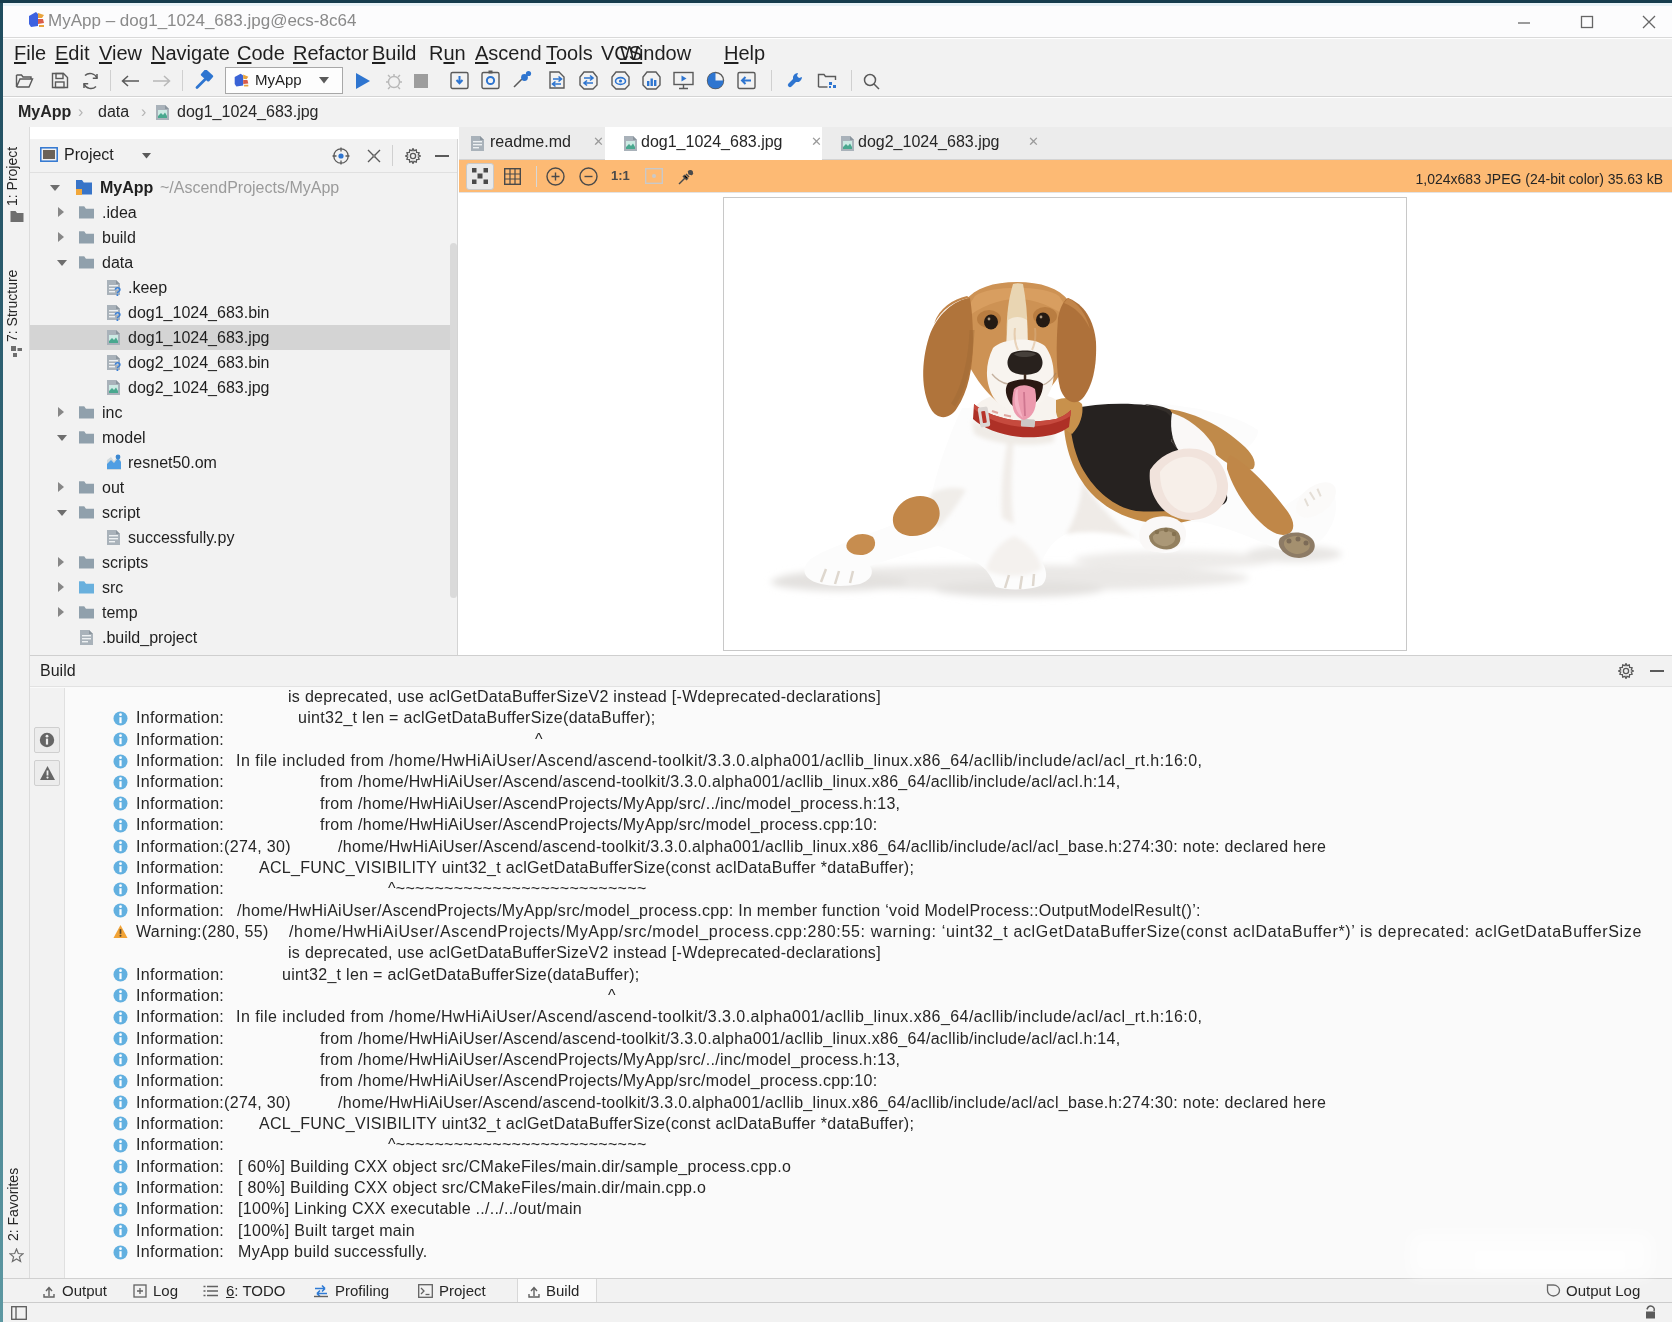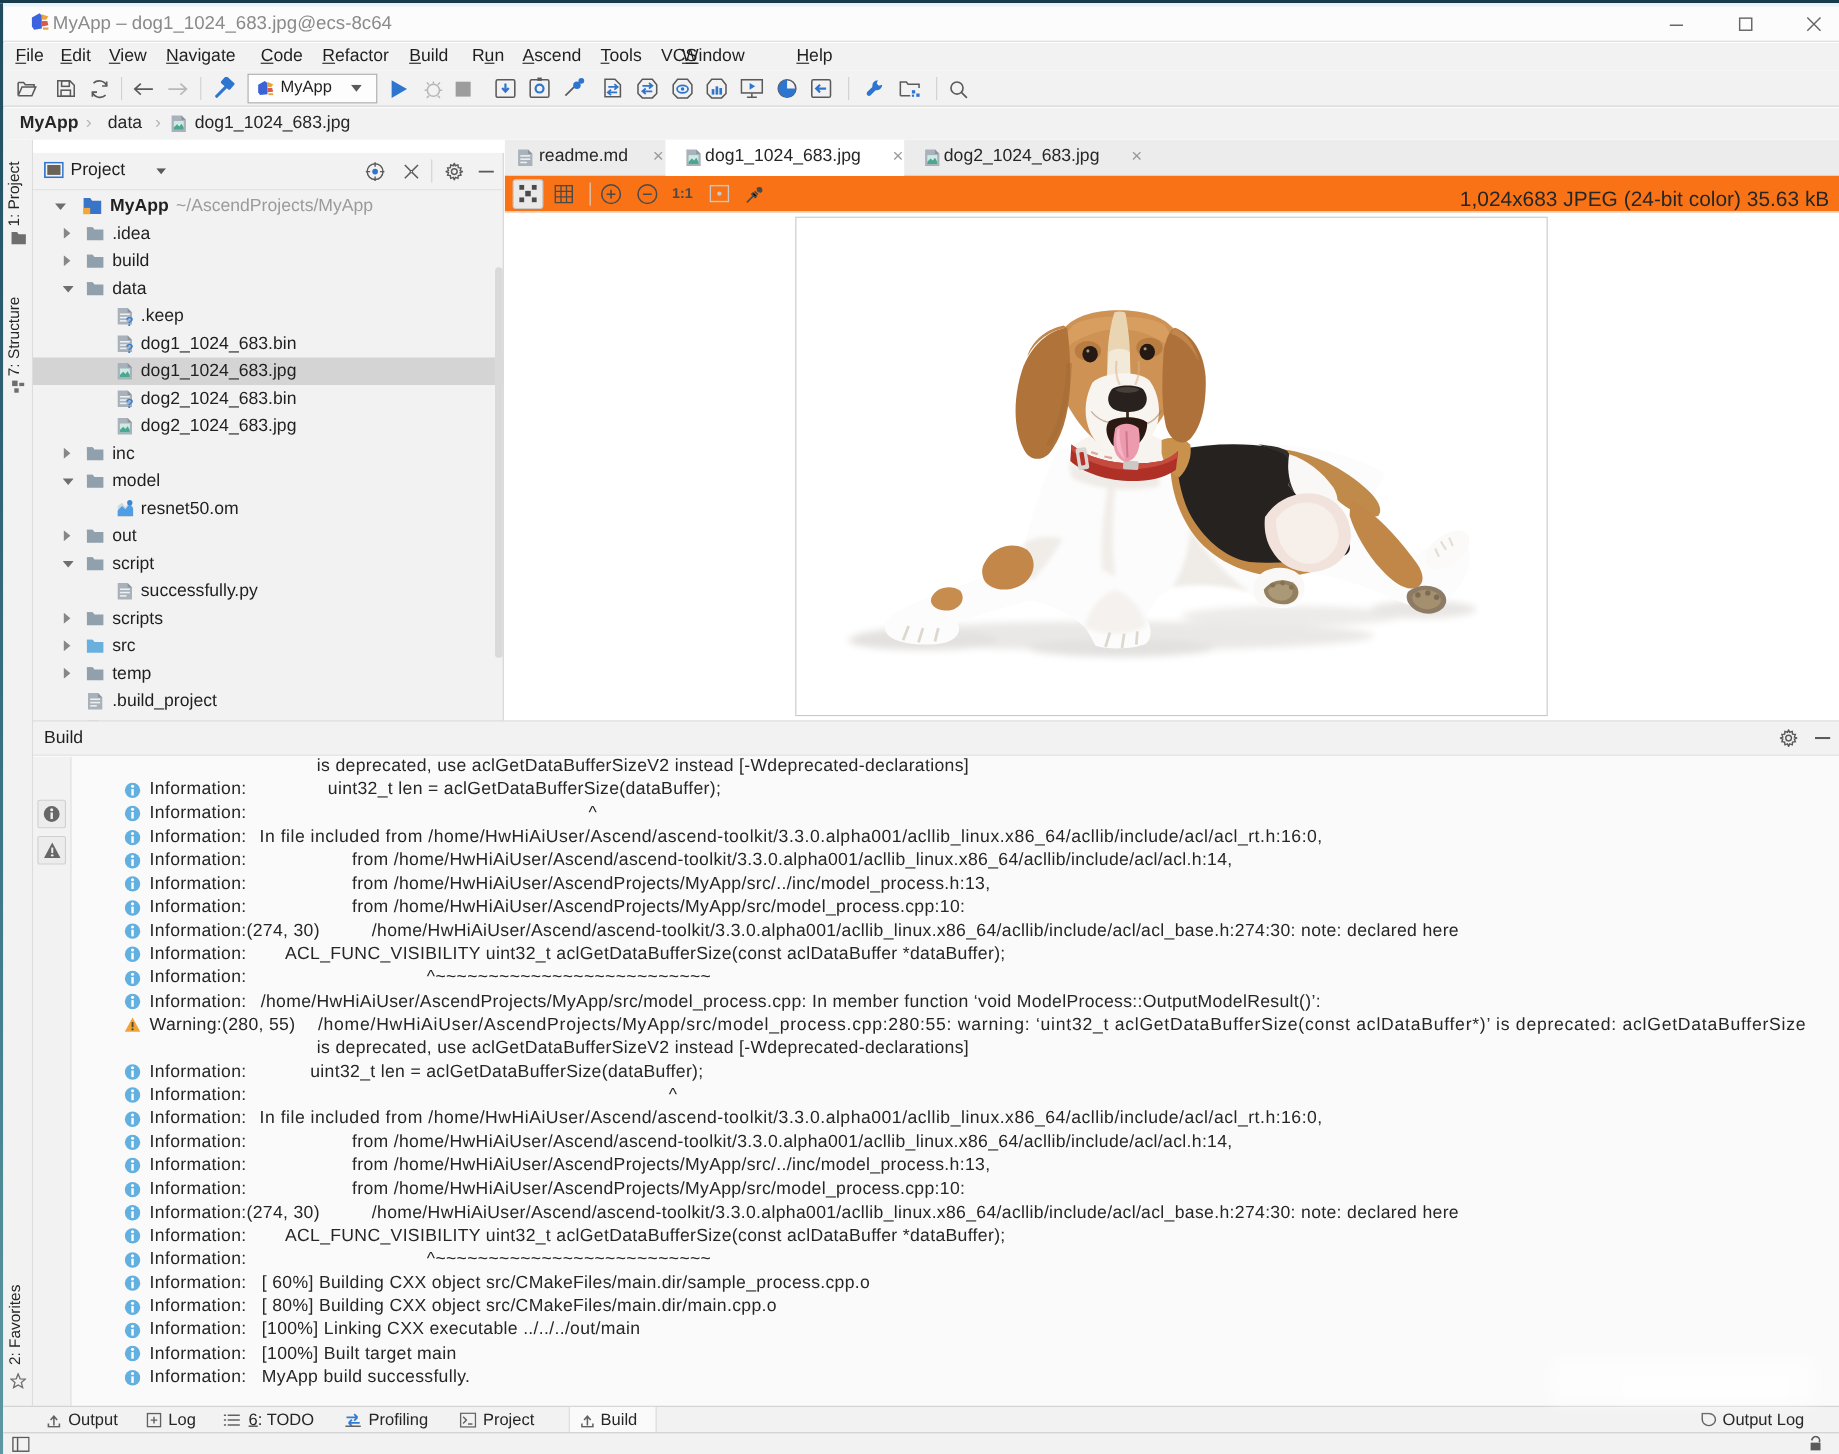--- a/index.html
+++ b/index.html
@@ -10,21 +10,21 @@
 
 #topline { left:0; top:0; width:1672px; height:3px; background:#163c4d; }
 #leftstrip-edge { left:0; top:3px; width:3px; height:1319px; background:linear-gradient(#204c5e,#3d7788 60%,#5d98a2); }
 
 
 #titlebar { left:3px; top:3px; width:1669px; height:35px; background:#fcfcfd; border-bottom:1px solid #d9d9d9; }
 #title-text { left:45px; top:8px; font-size:17px; color:#8a8a8a; }
 .winbtn { top:11px; width:16px; height:16px; }
 
 
-#menubar { left:3px; top:39px; width:1669px; height:25px; background:#f2f2f2; font-size:16px; color:#1f1f1f; }
+#menubar { left:3px; top:39px; width:1669px; height:25px; background:#f2f2f2; font-size:20px; color:#1f1f1f; }
 #menubar span.mi { position:absolute; top:3px; }
 #menubar u { text-decoration:underline; text-underline-offset:2px; }
 
 
 #toolbar { left:3px; top:64px; width:1669px; height:33px; background:#f2f2f2; border-bottom:1px solid #d4d4d4; }
 .tbdiv { position:absolute; top:6px; width:1px; height:21px; background:#d0d0d0; }
 
 
 #crumbs { left:3px; top:98px; width:1669px; height:29px; background:#f2f2f2; font-size:16px; color:#262626; }
 
@@ -36,22 +36,22 @@
 #proj { left:30px; top:127px; width:428px; height:528px; background:#f2f2f2; border-right:1px solid #d4d4d4;margin-top:12px; }
 #proj-head { position:absolute; left:0; top:0; width:100%; height:34px; border-bottom:1px solid #e0e0e0; font-size:16px; color:#1f1f1f; }
 #tree { position:absolute; left:0; top:34px; width:100%; font-size:16px; color:#1f1f1f; }
 .trow { position:absolute; height:25px; line-height:25px; white-space:nowrap; }
 .sel { position:absolute; left:0; width:427px; height:25px; background:#d4d4d4; }
 
 
 #editor { left:459px; top:127px; width:1213px; height:528px; background:#fff;padding-left:31px; }
 #tabs { position:absolute; left:0; top:0; width:100%; height:33px; background:#ececec; border-bottom:1px solid #d4d4d4; font-size:16px; color:#262626; }
 .tabx { color:#9a9a9a; font-size:13px; margin-left:7px; }
-#imgbar { position:absolute; left:0; top:33px; width:100%; height:33px; background:#f97316; border-bottom:1px solid #e3e3e3;text-decoration:underline; }
-#imginfo { position:absolute; right:9px; top:44px; font-size:19px; color:#262626; }
+#imgbar { position:absolute; left:0; top:33px; width:100%; height:33px; background:#fdba74; border-bottom:1px solid #e3e3e3;text-decoration:underline; }
+#imginfo { position:absolute; right:9px; top:44px; font-size:14px; color:#262626; }
 #imgframe { position:absolute; left:264px; top:70px; width:684px; height:454px; background:#fff; border:1px solid #c8c8c8; }
 
 
 #build { left:30px; top:655px; width:1642px; height:623px; background:#fafafa; border-top:1px solid #cfcfcf; }
 #build-head { position:absolute; left:0; top:0; width:100%; height:31px; background:#f2f2f2; border-bottom:1px solid #e2e2e2; font-size:16px; color:#1f1f1f; }
 #build-gutter { position:absolute; left:0; top:32px; width:35px; height:591px; background:#f2f2f2; border-right:1px solid #e0e0e0; }
 .gbtn { position:absolute; left:4px; width:26px; height:26px; background:#ececec; border:1px solid #cfcfcf; border-radius:2px; }
 #log { position:absolute; left:0; top:0; width:1642px; font-size:16px; color:#262626; }
 .ll { position:absolute; left:85px; height:22px; line-height:22px; white-space:pre; letter-spacing:0.3px; }
 .lico { position:absolute; width:15px; height:15px; }

